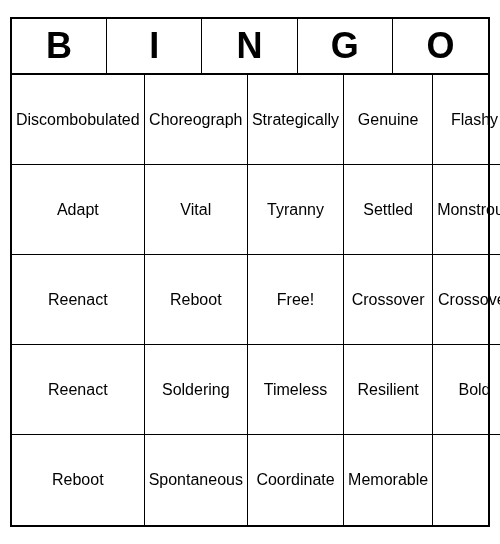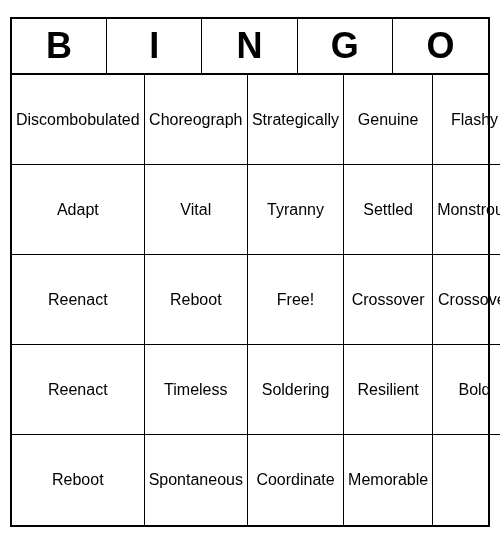--- a/index.html
+++ b/index.html
@@ -125,24 +125,24 @@
       <div class="bingo-cell">
         <span class="sm">Crossover</span>
       </div>
       <div class="bingo-cell">
         <span class="sm">Crossover</span>
       </div>
       <div class="bingo-cell">
         <span class="lg">Reenact</span>
       </div>
       <div class="bingo-cell">
-        <span class="lg">Timeless</span>
+        <span class="md">Soldering</span>
       </div>
       <div class="bingo-cell">
-        <span class="md">Soldering</span>
+        <span class="lg">Timeless</span>
       </div>
       <div class="bingo-cell">
         <span class="lg">Resilient</span>
       </div>
       <div class="bingo-cell">
         <span class="xxl">Bold</span>
       </div>
       <div class="bingo-cell">
         <span class="xl">Reboot</span>
       </div>

